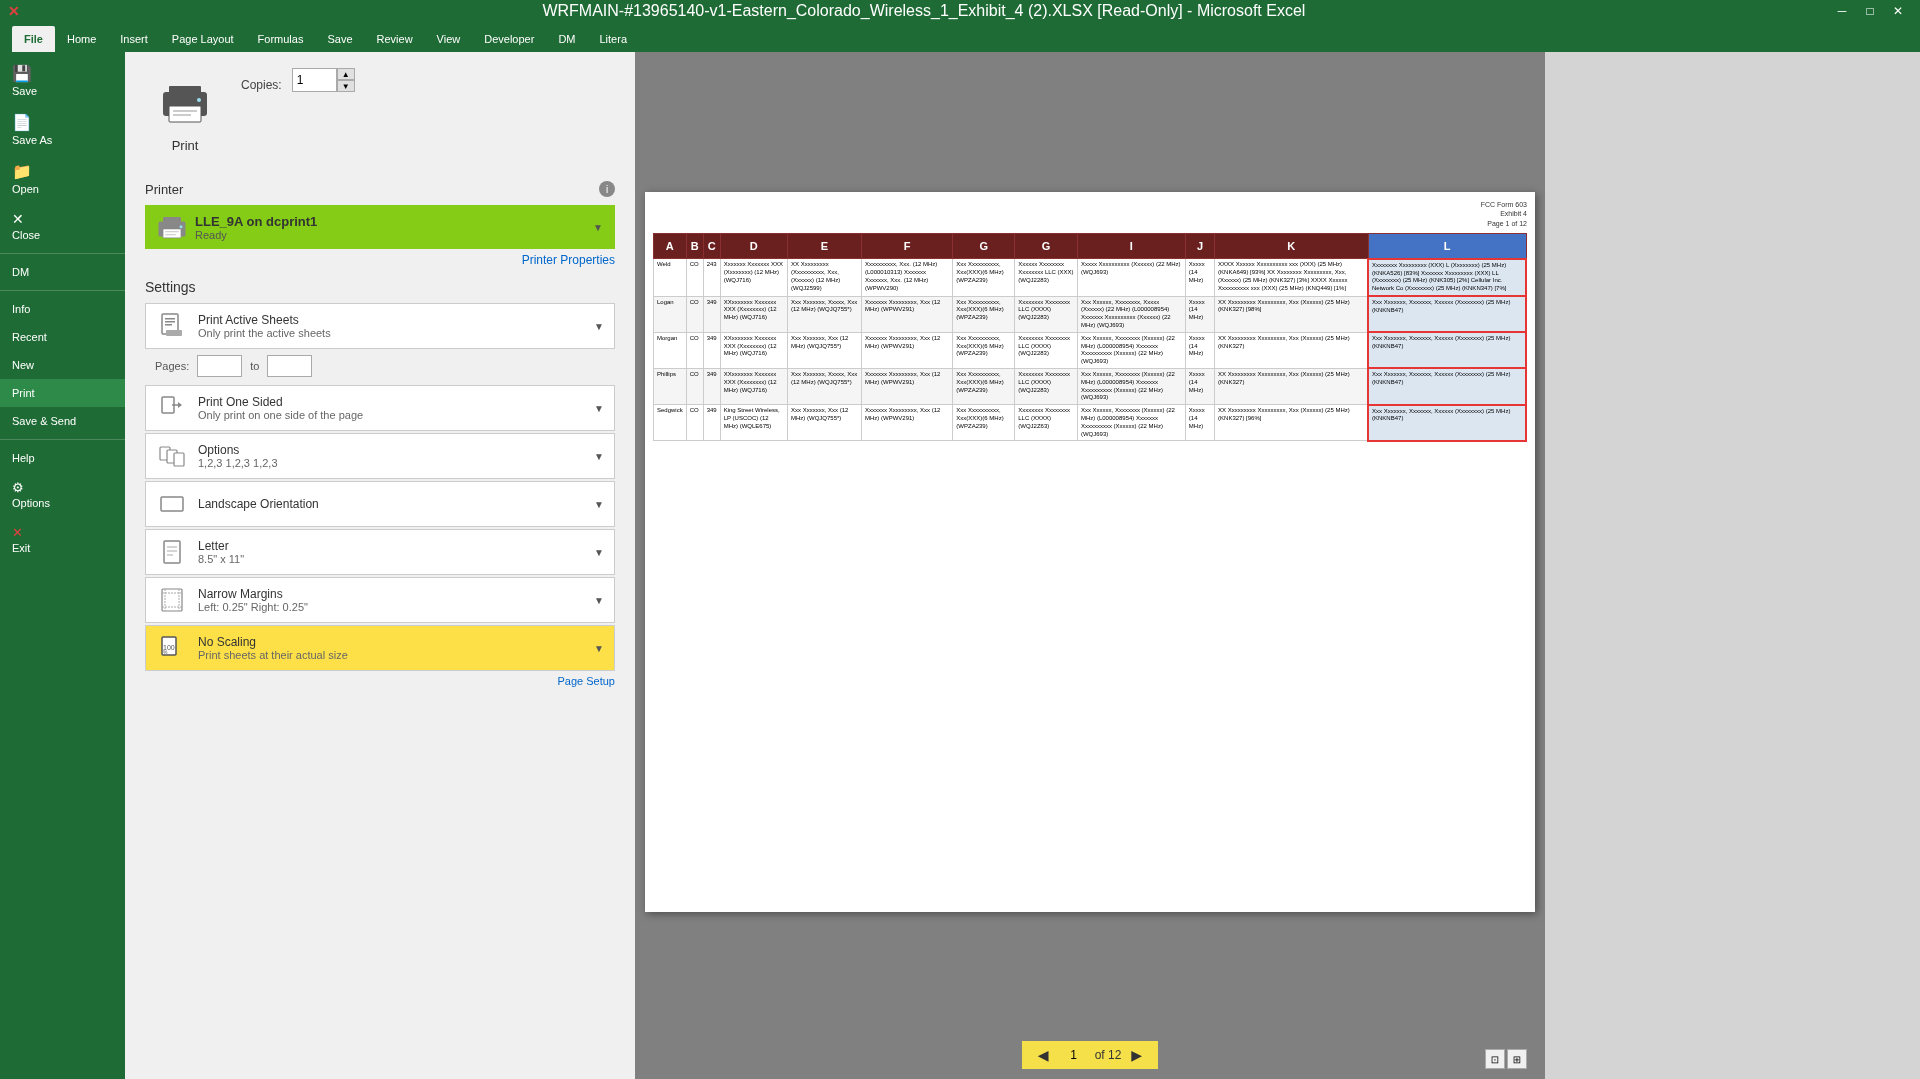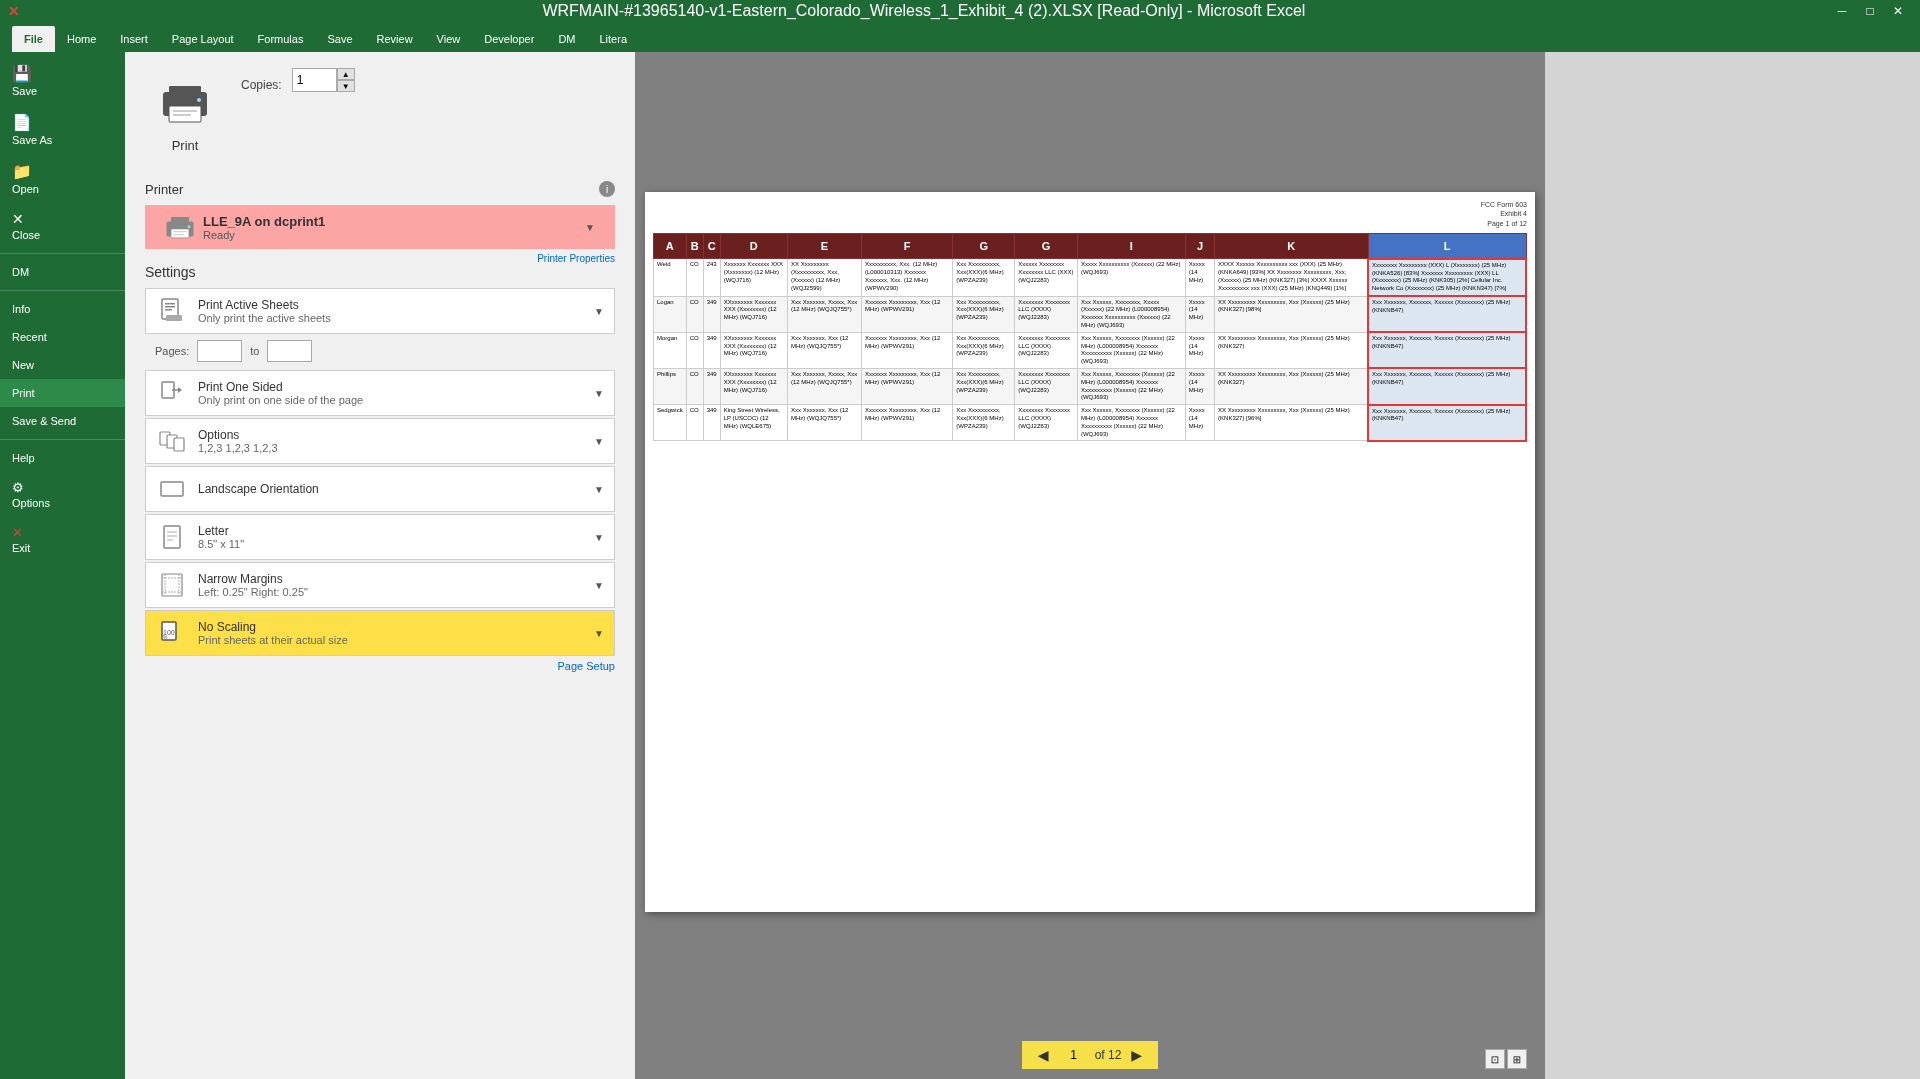--- a/index.html
+++ b/index.html
@@ -147,43 +147,44 @@
       background: #888;
       color: white;
       font-size: 10px;
       display: flex;
       align-items: center;
       justify-content: center;
       cursor: pointer;
     }
 
     .printer-selector {
-      background: #fca5a5;
+      background: #84cc16;
       border: none;
-      padding: 8px 20px;
+      padding: 8px 12px;
       width: 100%;
       display: flex;
       align-items: center;
       justify-content: space-between;
       margin-bottom: 4px;
       cursor: pointer;
       position: relative;
     }
     .printer-info { display: flex; flex-direction: column; flex: 1; }
     .printer-name { font-size: 13px; font-weight: bold; color: #333; }
     .printer-status { font-size: 11px; color: #555; }
     .dropdown-arrow { font-size: 10px; color: #555; }
 
     .printer-properties-link {
       color: #0066cc;
-      font-size: 10px;
+      font-size: 12px;
       cursor: pointer;
       text-decoration: none;
       display: block;
       text-align: right;
+      margin-bottom: 12px;
     }
 
     .settings-label {
       font-size: 14px;
       color: #333;
       margin-bottom: 8px;
     }
 
     .setting-row {
       background: white;

